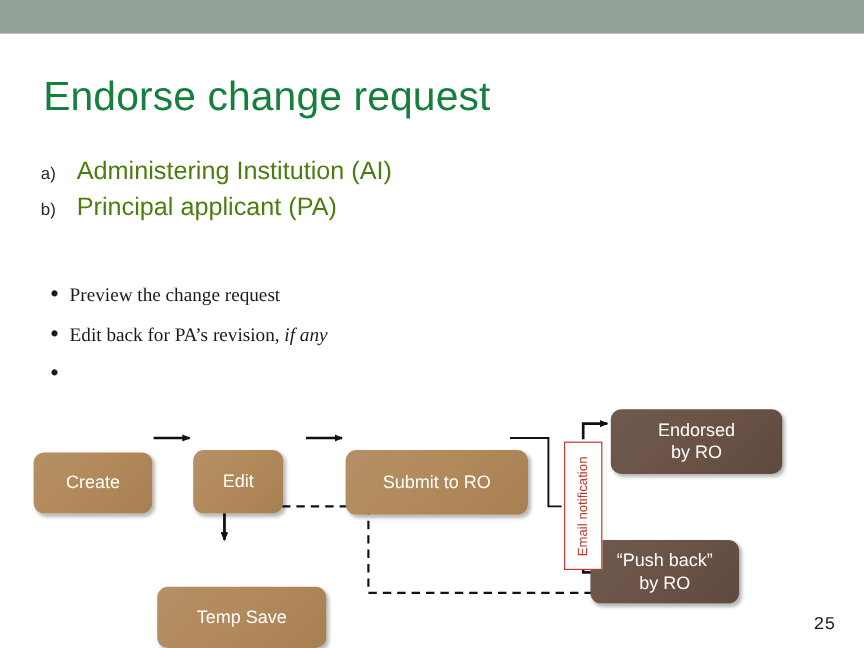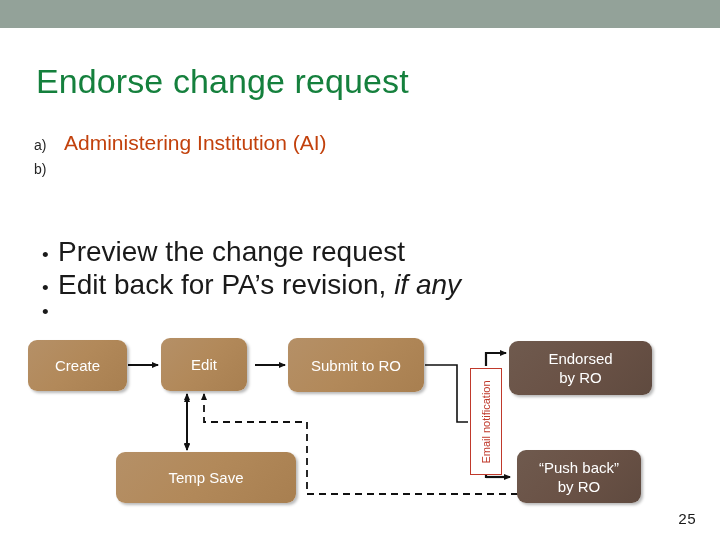--- a/index.html
+++ b/index.html
@@ -52,21 +52,21 @@
     height: 30px;
   }
   .letter-marker {
     width: 30px;
     flex: 0 0 30px;
     font-size: 14px;
     color: #262626;
   }
   .lettered-text {
     font-size: 21px;
-    color: #c2410c;
+    color: #4d7c0f;
     white-space: nowrap;
   }
 
   
   #bullet-list {
     position: absolute;
     left: 42px;
     top: 236px;
     width: 560px;
   }
@@ -76,23 +76,24 @@
     height: 33px;
   }
   .bullet-dot {
     width: 16px;
     flex: 0 0 16px;
     font-size: 19px;
     line-height: 19px;
     color: #1a1a1a;
   }
   .bullet-text {
-    font-size: 28px;
+    font-size: 16px;
     color: #1a1a1a;
     white-space: nowrap;
+    font-family: Liberation Serif, serif;
   }
   .bullet-text .ital {
     font-style: italic;
   }
 
   
   #flow-diagram {
     position: absolute;
     left: 0;
     top: 0;
@@ -107,32 +108,33 @@
     display: flex;
     align-items: center;
     justify-content: center;
     text-align: center;
     font-size: 15px;
     line-height: 19px;
     box-shadow: 2px 2px 3px rgba(0,0,0,0.28);
   }
   .flow-box.tan {
     background: linear-gradient(135deg, #b59067 0%, #b2895a 48%, #a87f50 100%);
+    margin-top: 37px;
   }
   .flow-box.brown {
     background: linear-gradient(135deg, #6f5a4e 0%, #6a5246 50%, #5f4a3f 100%);
     font-size: 15px;
   }
 
   #box-create   { left: 28px;  top: 340px; width: 99px;  height: 51px; }
-  #box-edit     { left: 161px; top: 338px; width: 86px;  height: 53px; }
-  #box-submit   { left: 288px; top: 338px; width: 136px; height: 54px; }
-  #box-tempsave { left: 116px; top: 452px; width: 180px; height: 51px; }
+  #box-edit     { left: 161px; top: 338px; width: 75px;  height: 53px; }
+  #box-submit   { left: 288px; top: 338px; width: 152px; height: 54px; }
+  #box-tempsave { left: 131px; top: 452px; width: 141px; height: 51px; }
   #box-endorsed { left: 509px; top: 341px; width: 143px; height: 54px; }
-  #box-pushback { left: 517px; top: 450px; width: 124px; height: 53px; }
+  #box-pushback { left: 492px; top: 450px; width: 124px; height: 53px; }
 
   
   #email-notification {
     position: absolute;
     left: 470px;
     top: 368px;
     width: 32px;
     height: 107px;
     border: 1px solid #c0392b;
     background: #ffffff;
@@ -176,20 +178,21 @@
 
 <div id="slide-title">Endorse change request</div>
 
 <div id="lettered-list">
   <div class="lettered-row">
     <span class="letter-marker">a)</span>
     <span class="lettered-text">Administering Institution (AI)</span>
   </div>
   <div class="lettered-row">
     <span class="letter-marker">b)</span>
+    <span class="lettered-text">Principal applicant (PA)</span>
   </div>
 </div>
 
 <div id="bullet-list">
   <div class="bullet-row">
     <span class="bullet-dot">•</span>
     <span class="bullet-text"><span>Preview the change request</span><span class="ital"></span></span>
   </div>
   <div class="bullet-row">
     <span class="bullet-dot">•</span>

